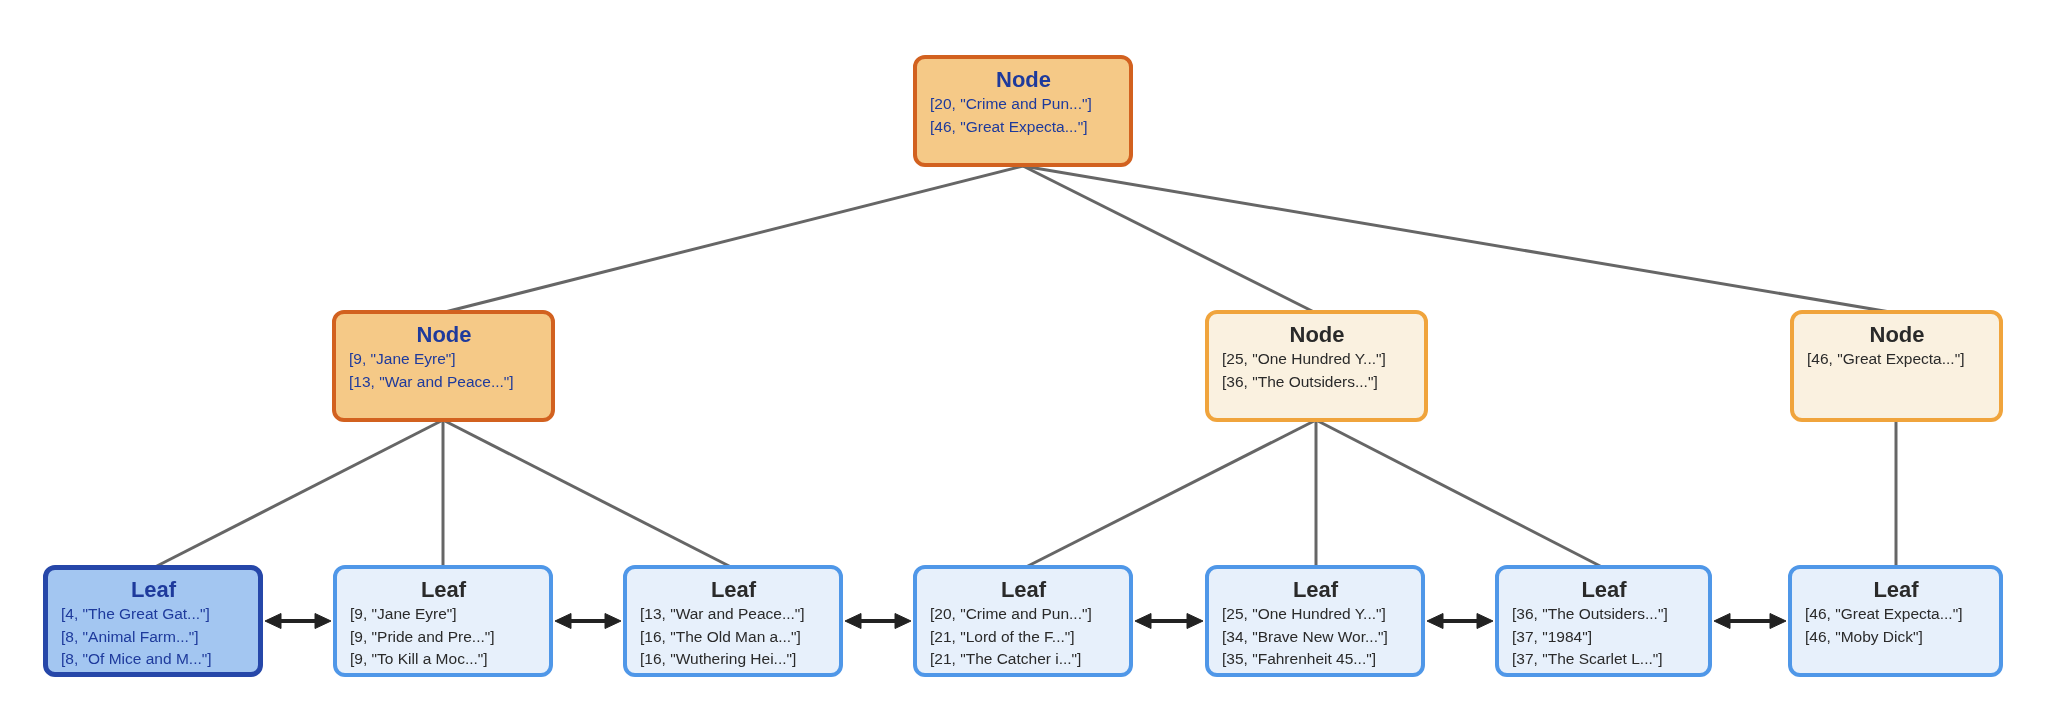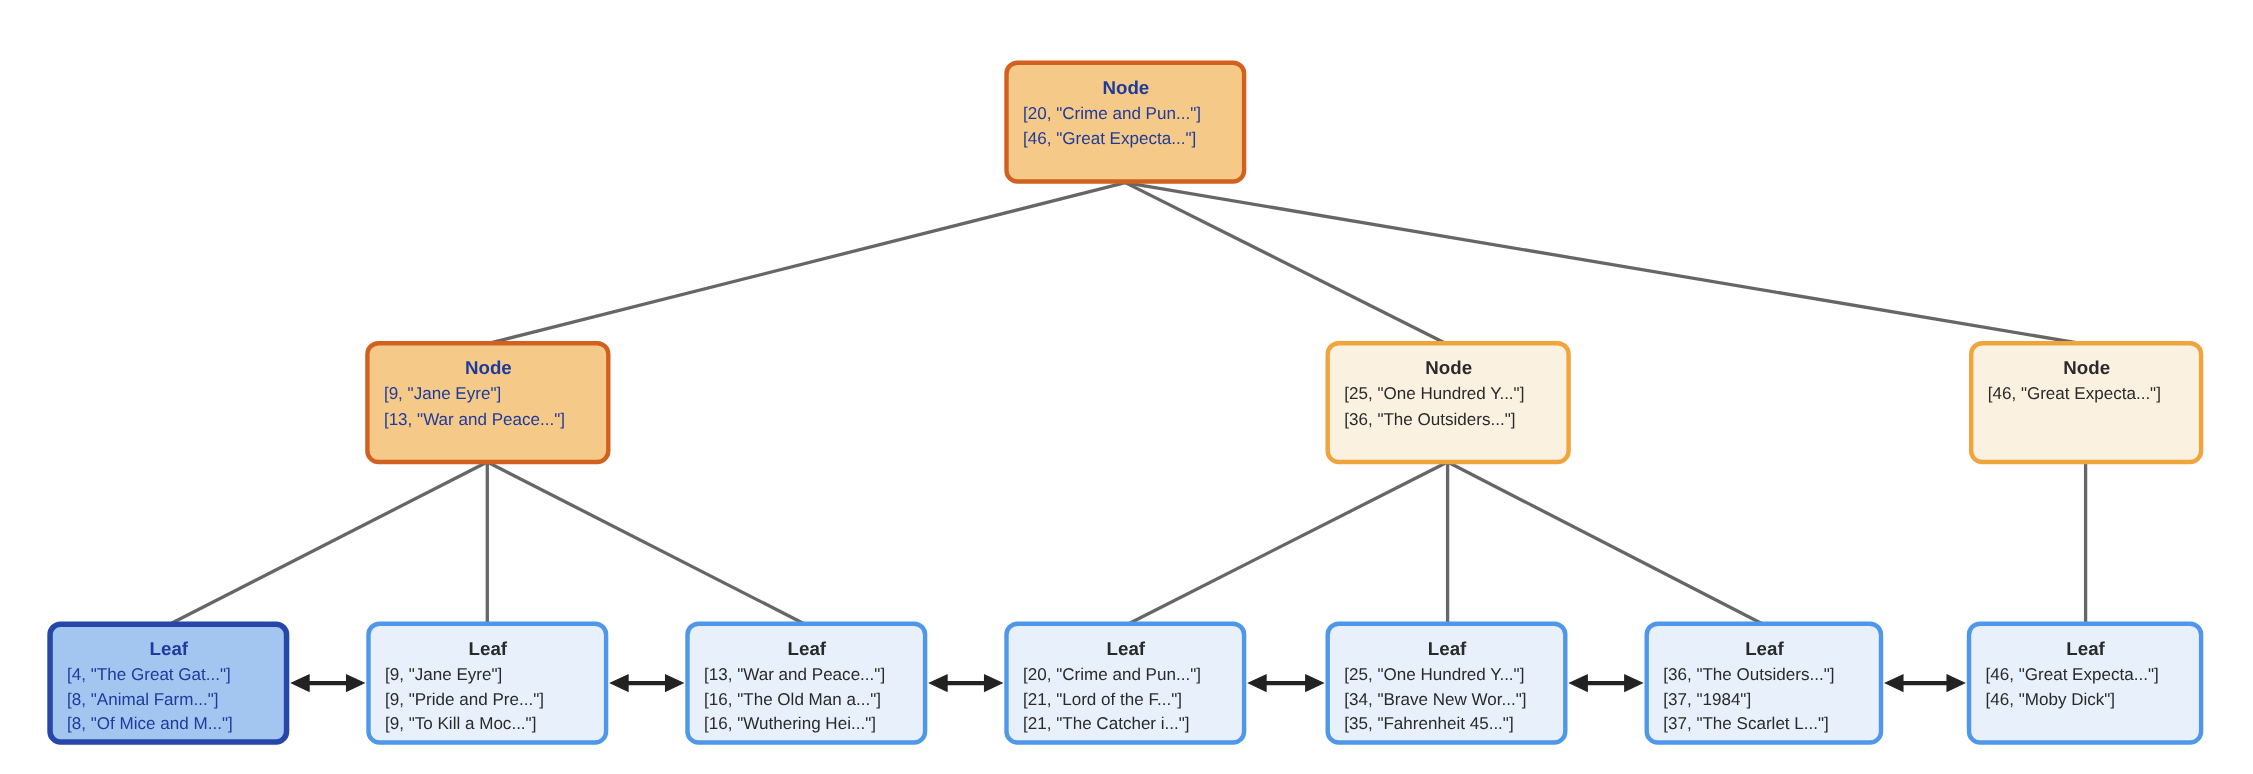--- a/index.html
+++ b/index.html
@@ -17,21 +17,21 @@
     position:absolute;
     z-index:1;
     box-sizing:border-box;
     border-radius:12px;
     padding:9px 12px 8px 13px;
     height:112px;
   }
   .box-title {
     text-align:center;
     font-weight:bold;
-    font-size:17px;
+    font-size:22px;
     line-height:24px;
     margin-bottom:1px;
   }
   .box-line {
     font-size:15.5px;
     line-height:22.5px;
     white-space:nowrap;
   }
   
   .node-hl  { background:#f5c987; border:4px solid #d2611f; color:#1e3a9c; }

